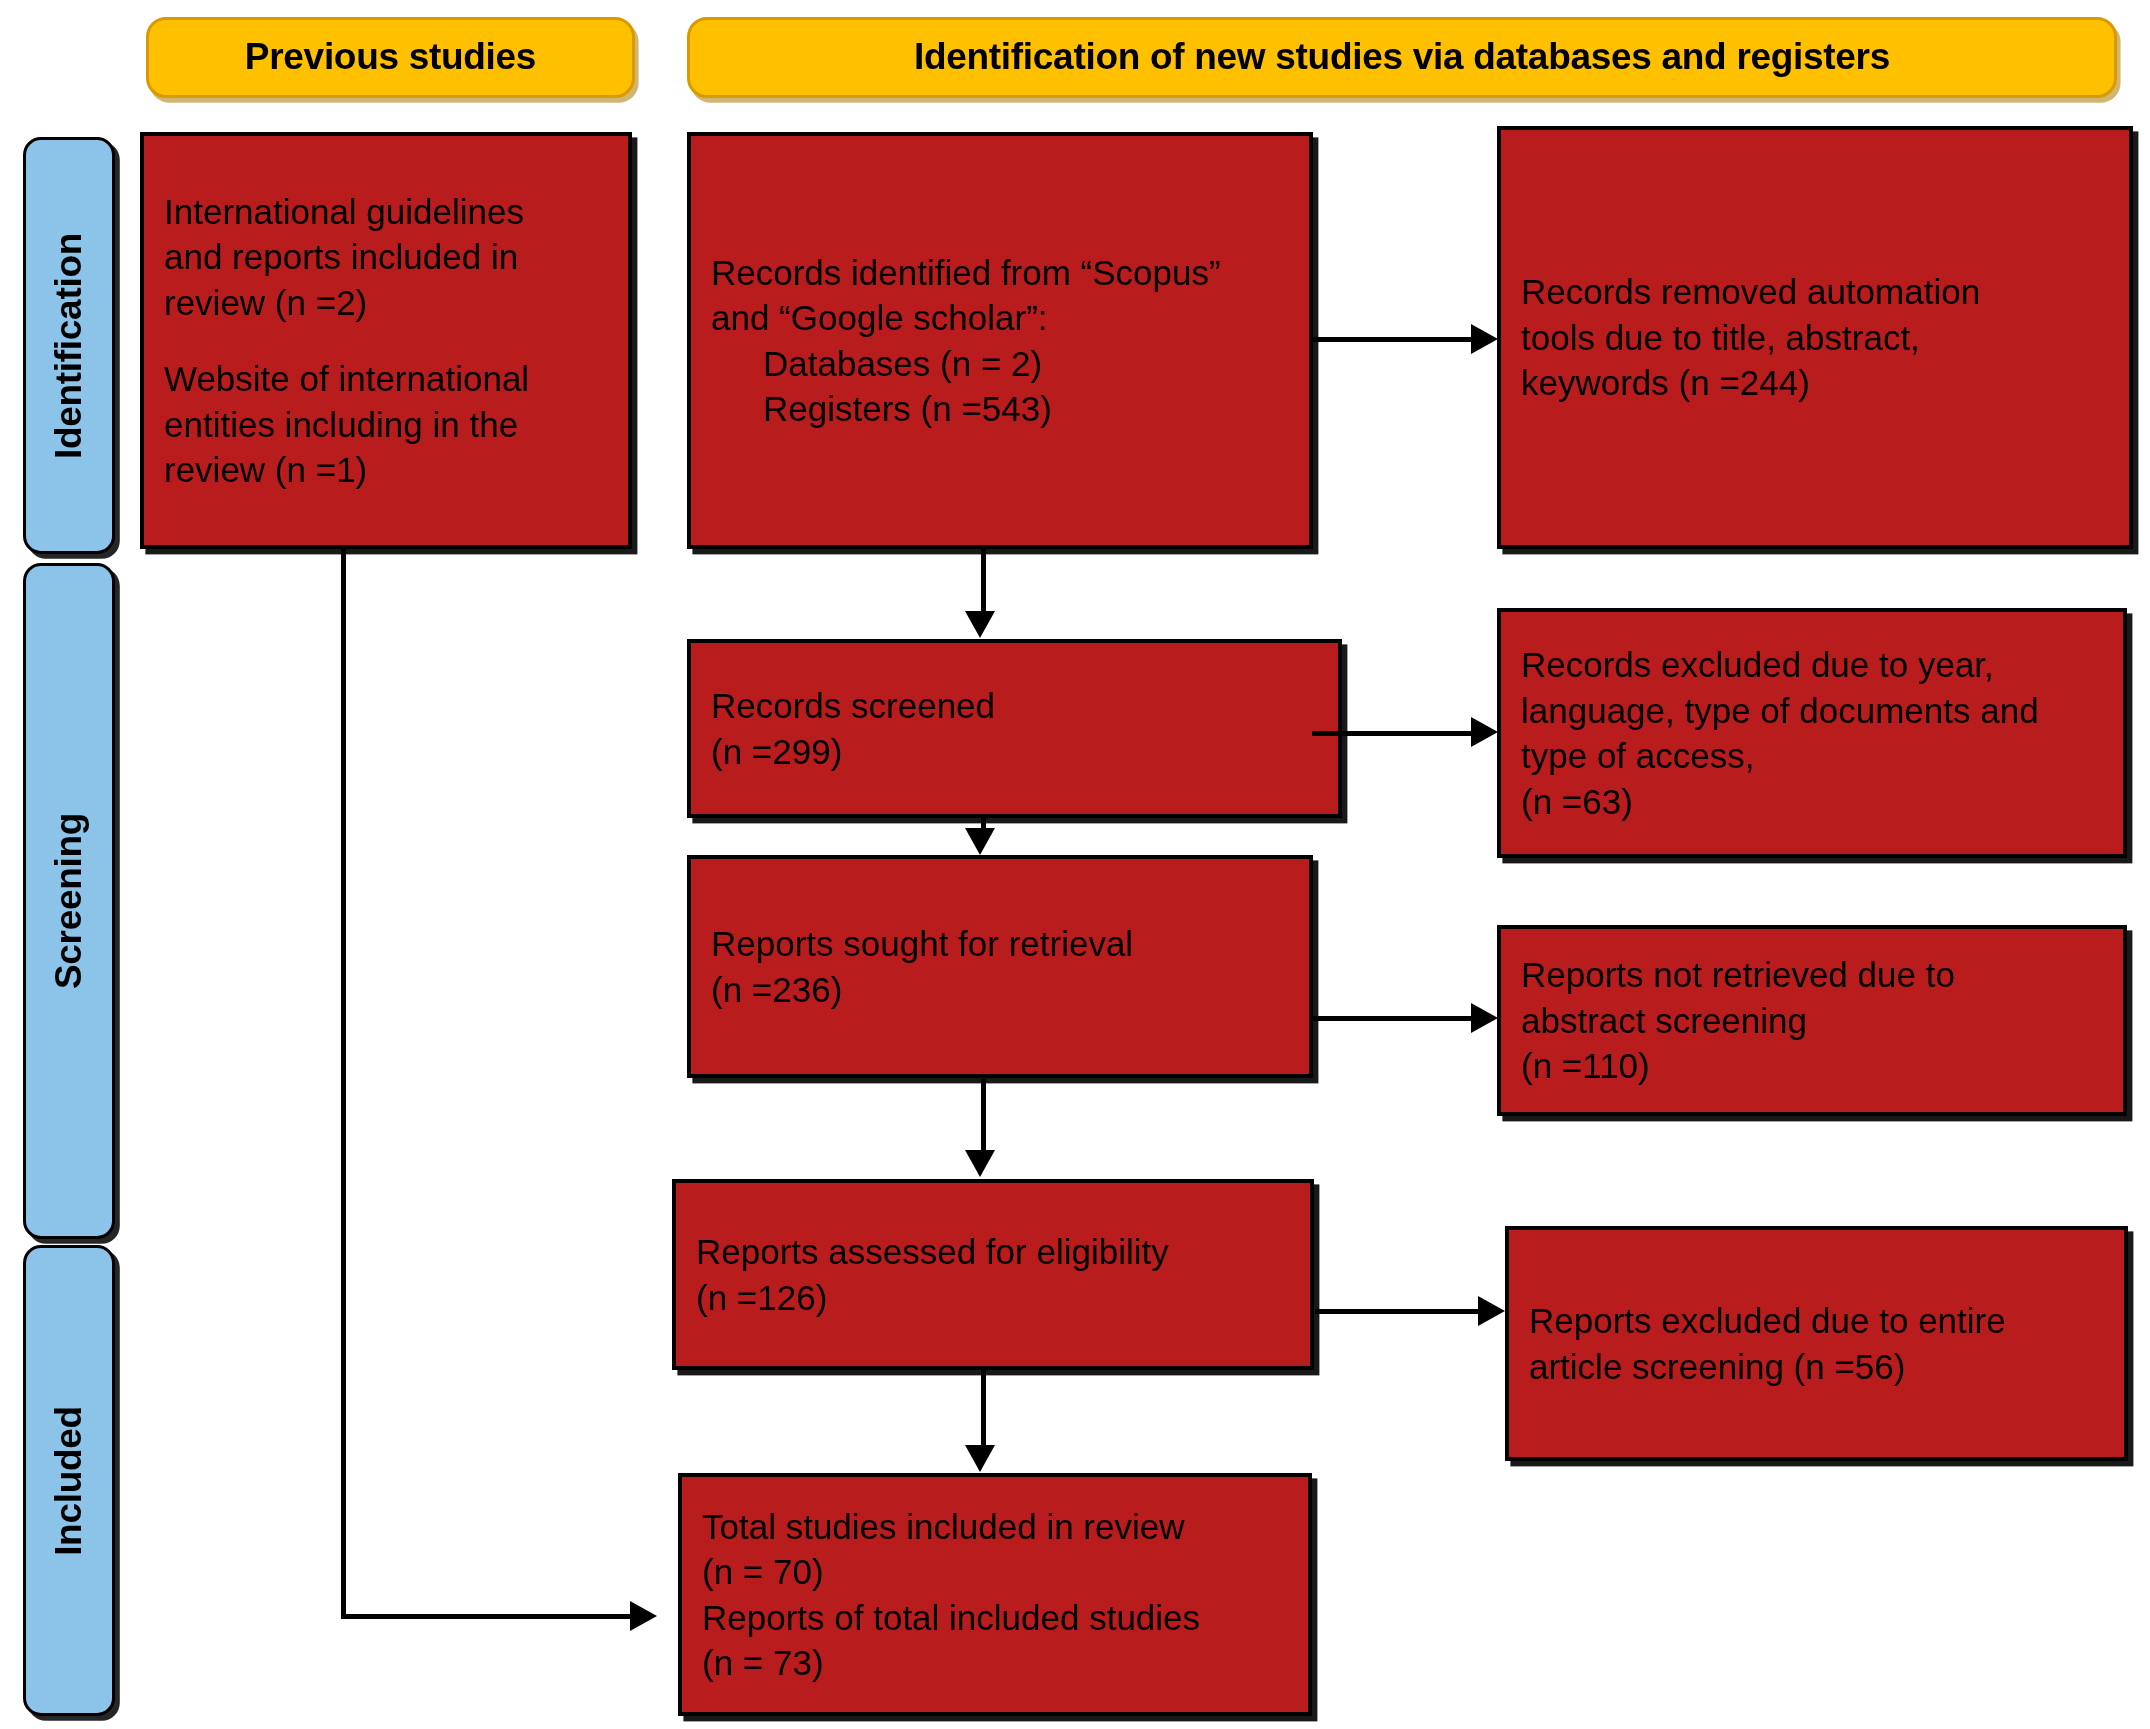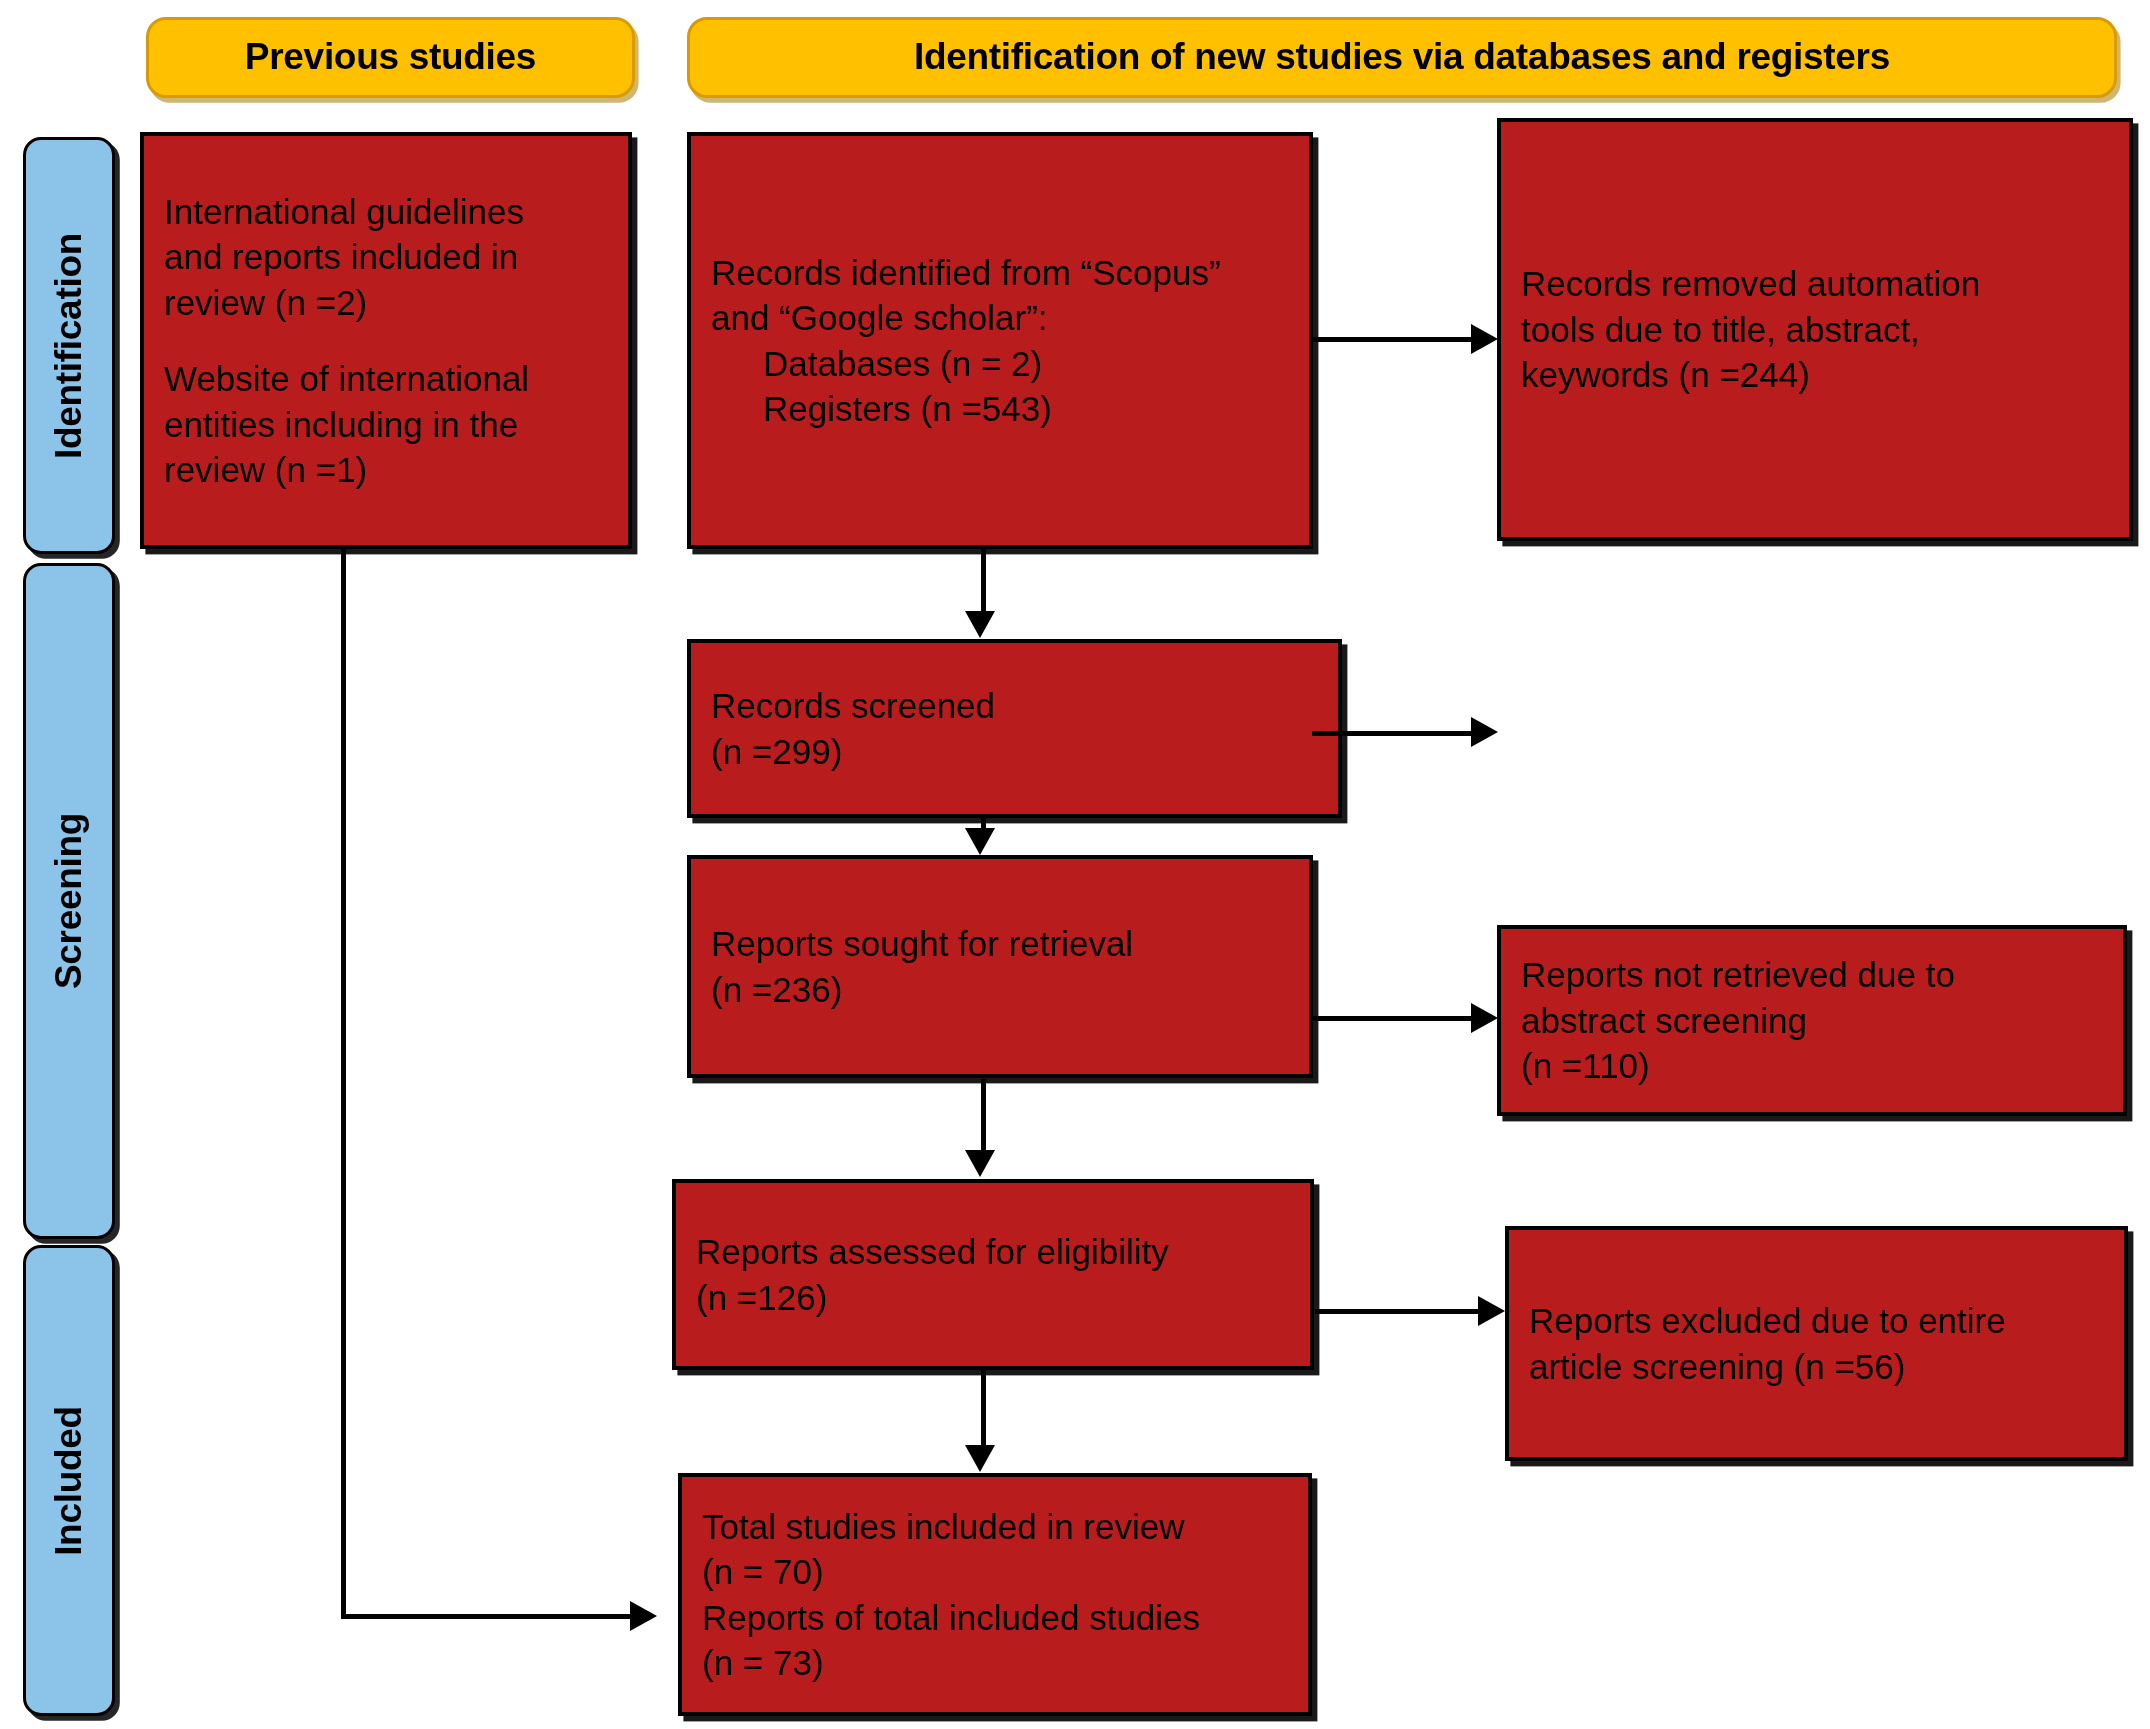--- a/index.html
+++ b/index.html
@@ -129,31 +129,37 @@
 review (n =1)</p>
   </div>
 
   <div class="node" style="left:687px; top:132px; width:626px; height:417px;">
     <p>Records identified from “Scopus”
 and “Google scholar”:</p>
     <p class="indent">Databases (n = 2)
 Registers (n =543)</p>
   </div>
 
-  <div class="node" style="left:1497px; top:118px; width:636px; height:423px;">
+  <div class="node" style="left:1497px; top:126px; width:636px; height:423px;">
     <p>Records removed automation
 tools due to title, abstract,
 keywords (n =244)</p>
   </div>
 
   <div class="node" style="left:687px; top:639px; width:655px; height:179px;">
     <p>Records screened
 (n =299)</p>
   </div>
 
+  <div class="node" style="left:1497px; top:608px; width:630px; height:250px;">
+    <p>Records excluded due to year,
+language, type of documents and
+type of access,
+(n =63)</p>
+  </div>
 
   <div class="node" style="left:687px; top:855px; width:626px; height:223px;">
     <p>Reports sought for retrieval
 (n =236)</p>
   </div>
 
   <div class="node" style="left:1497px; top:925px; width:630px; height:191px;">
     <p>Reports not retrieved due to
 abstract screening
 (n =110)</p>

